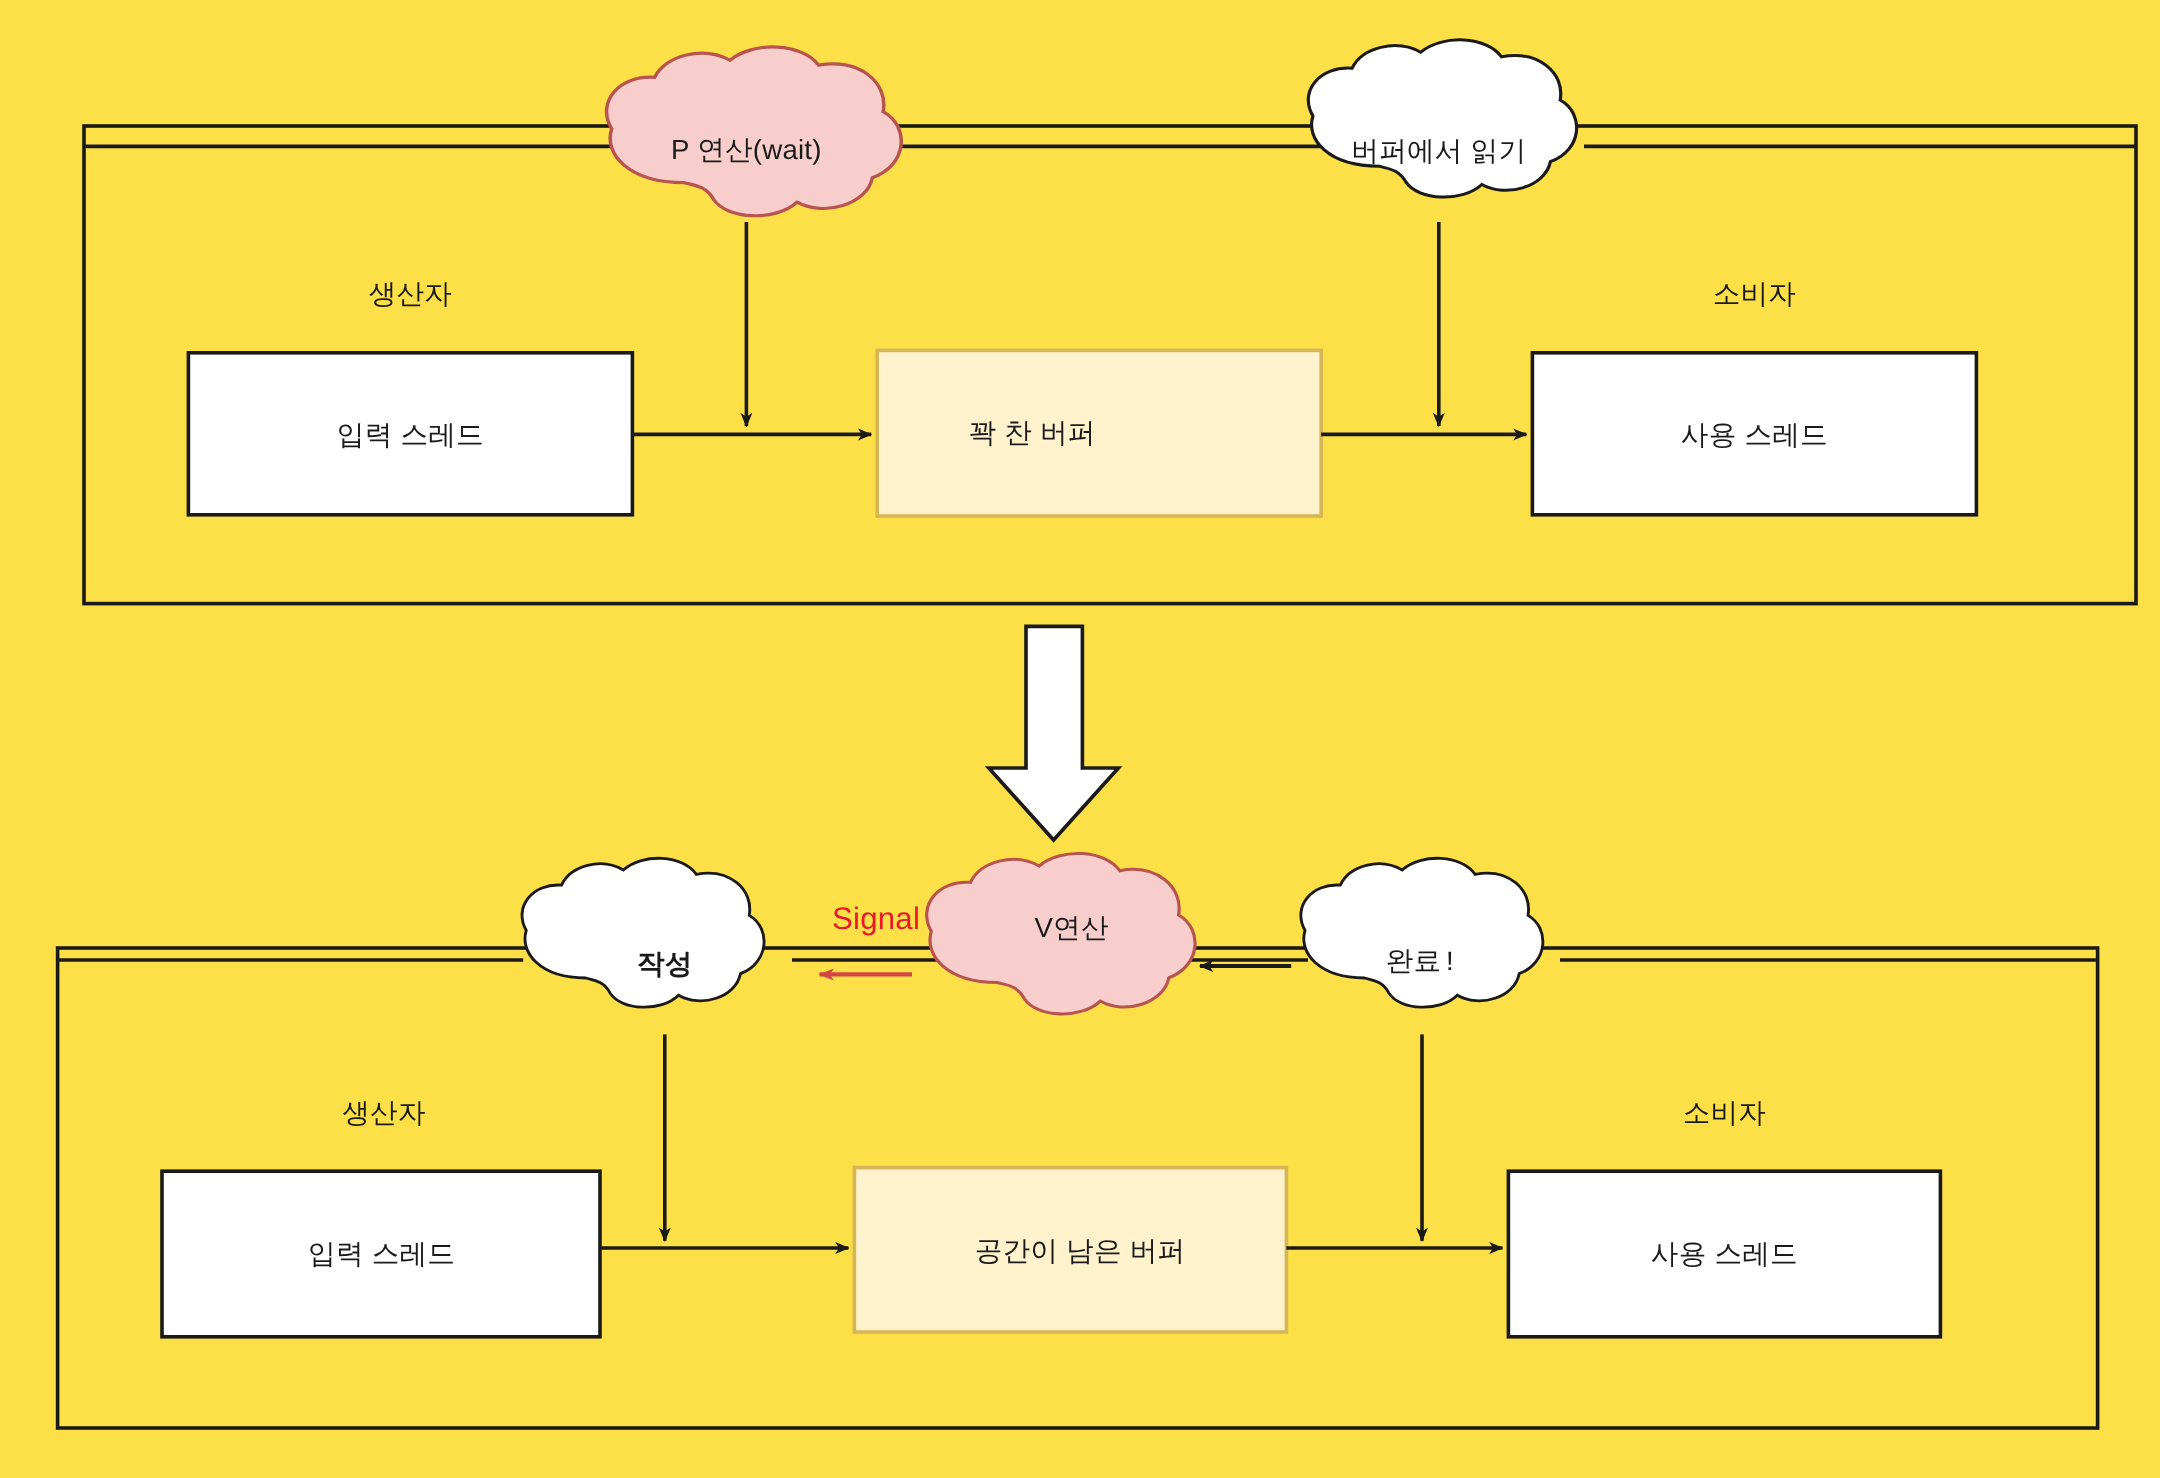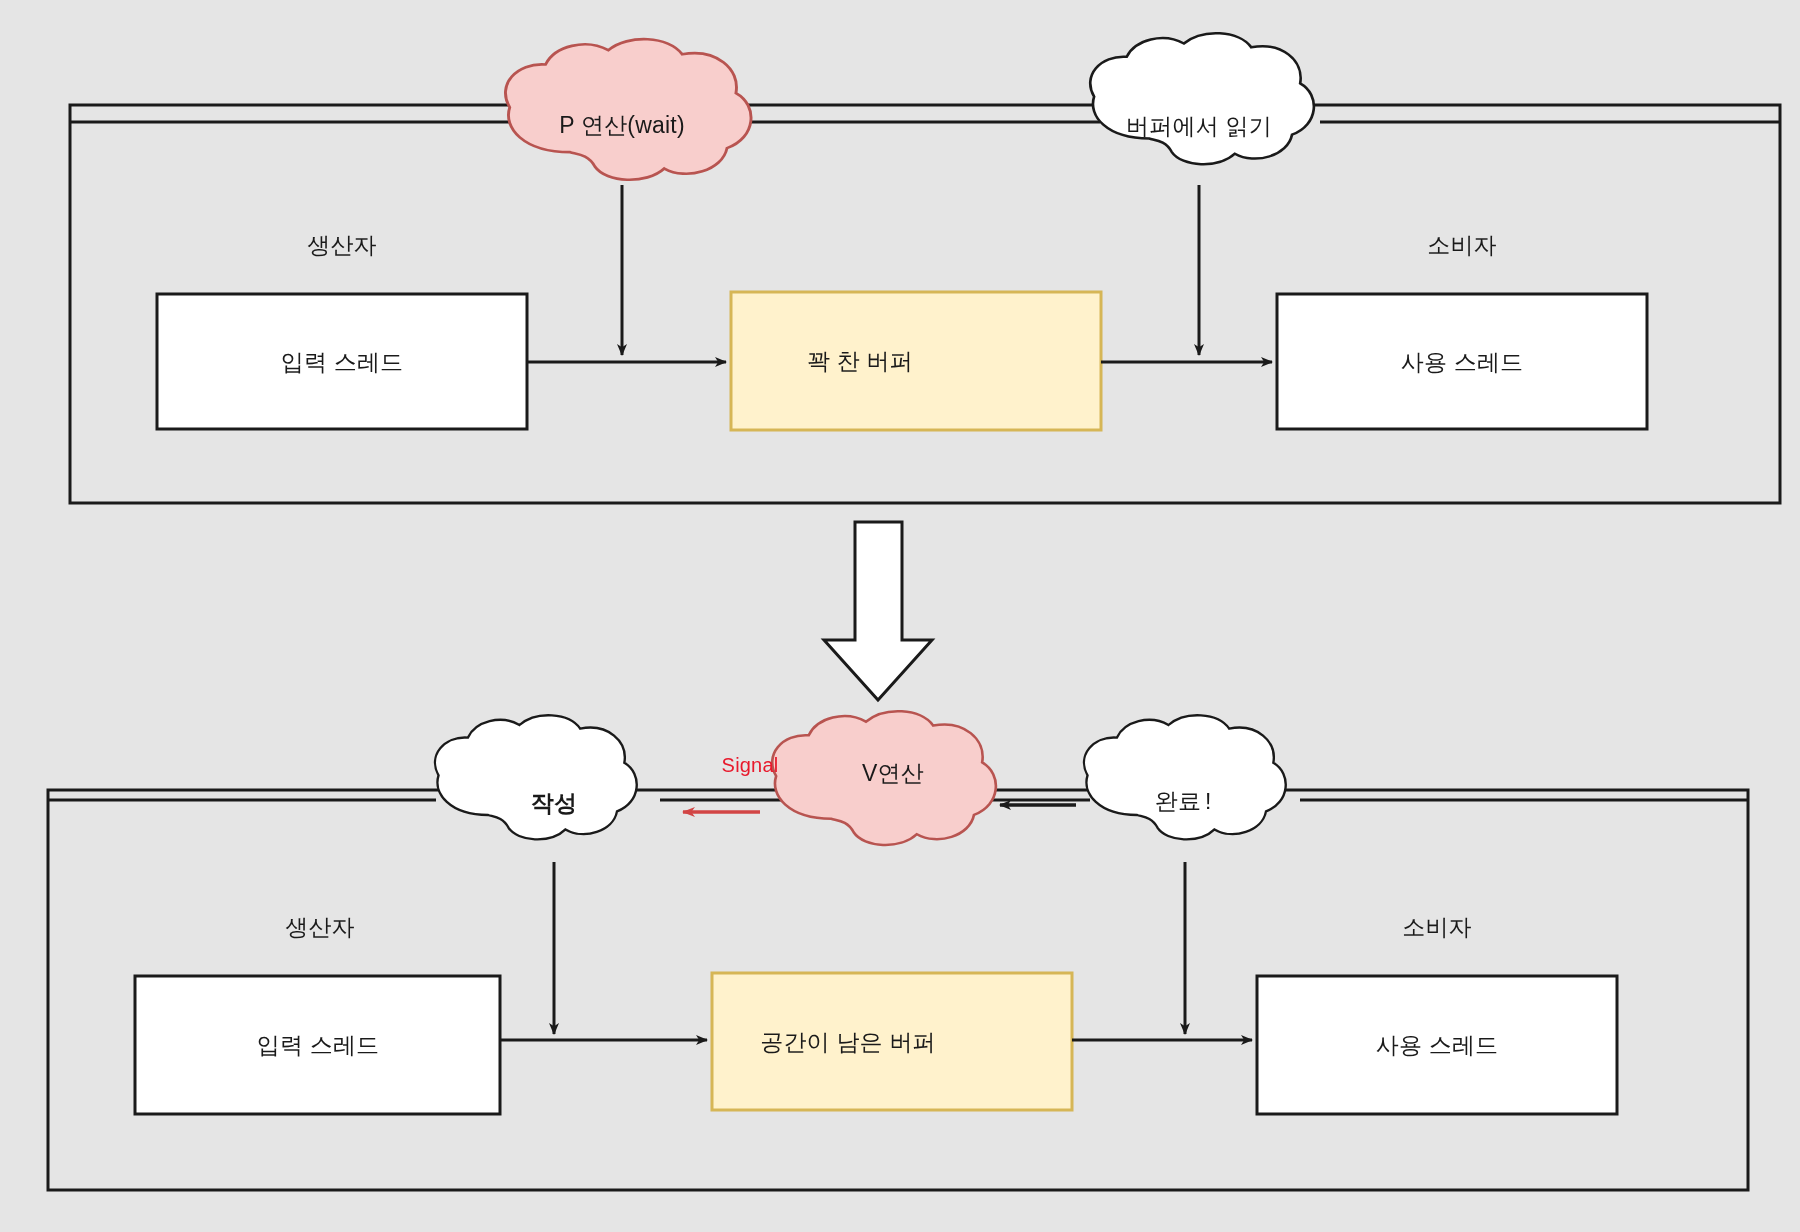--- a/index.html
+++ b/index.html
@@ -7,21 +7,21 @@
     padding: 0;
     background: #ffffff;
   }
   body {
     font-family: "Liberation Sans", "DejaVu Sans", sans-serif;
   }
   #canvas {
     position: relative;
     width: 1800px;
     height: 1232px;
-    background: #e5e5e5;
+    background: #fde047;
     overflow: hidden;
   }
   #svgroot {
     position: absolute;
     left: 0;
     top: 0;
     width: 1800px;
     height: 1232px;
   }
   .lbl {
@@ -29,22 +29,21 @@
     font-size: 23px;
     color: #1a1a1a;
     white-space: nowrap;
     transform: translate(-50%, -50%);
     text-align: center;
     line-height: 1.25;
     letter-spacing: 0.2px;
   }
   .lbl-sig {
     color: #e8192c;
-    font-size: 20px;
-    margin-left: 20px;
+    font-size: 26px;
   }
 </style>
 </head>
 <body>
 
 <div id="canvas">
 
   <svg id="svgroot" viewBox="0 0 1800 1232">
     <defs>
       <marker id="arrowBlack" markerWidth="14" markerHeight="14" refX="11" refY="5" orient="auto" markerUnits="userSpaceOnUse">
@@ -146,16 +145,16 @@
 
   <div class="lbl" style="left:554px; top:803px;font-weight:bold;">작성</div>
   <div class="lbl lbl-sig" style="left:730px; top:765px;">Signal</div>
   <div class="lbl" style="left:893px; top:773px;">V연산</div>
   <div class="lbl" style="left:1185px; top:803px;font-family:Liberation Mono, monospace;">완료!</div>
 
   <div class="lbl" style="left:320px; top:927px;">생산자</div>
   <div class="lbl" style="left:1437px; top:927px;">소비자</div>
 
   <div class="lbl" style="left:318px; top:1045px;">입력 스레드</div>
-  <div class="lbl" style="left:848px; top:1042px;">공간이 남은 버퍼</div>
+  <div class="lbl" style="left:900px; top:1042px;">공간이 남은 버퍼</div>
   <div class="lbl" style="left:1437px; top:1045px;">사용 스레드</div>
 
 </div>
 
 </body></html>

